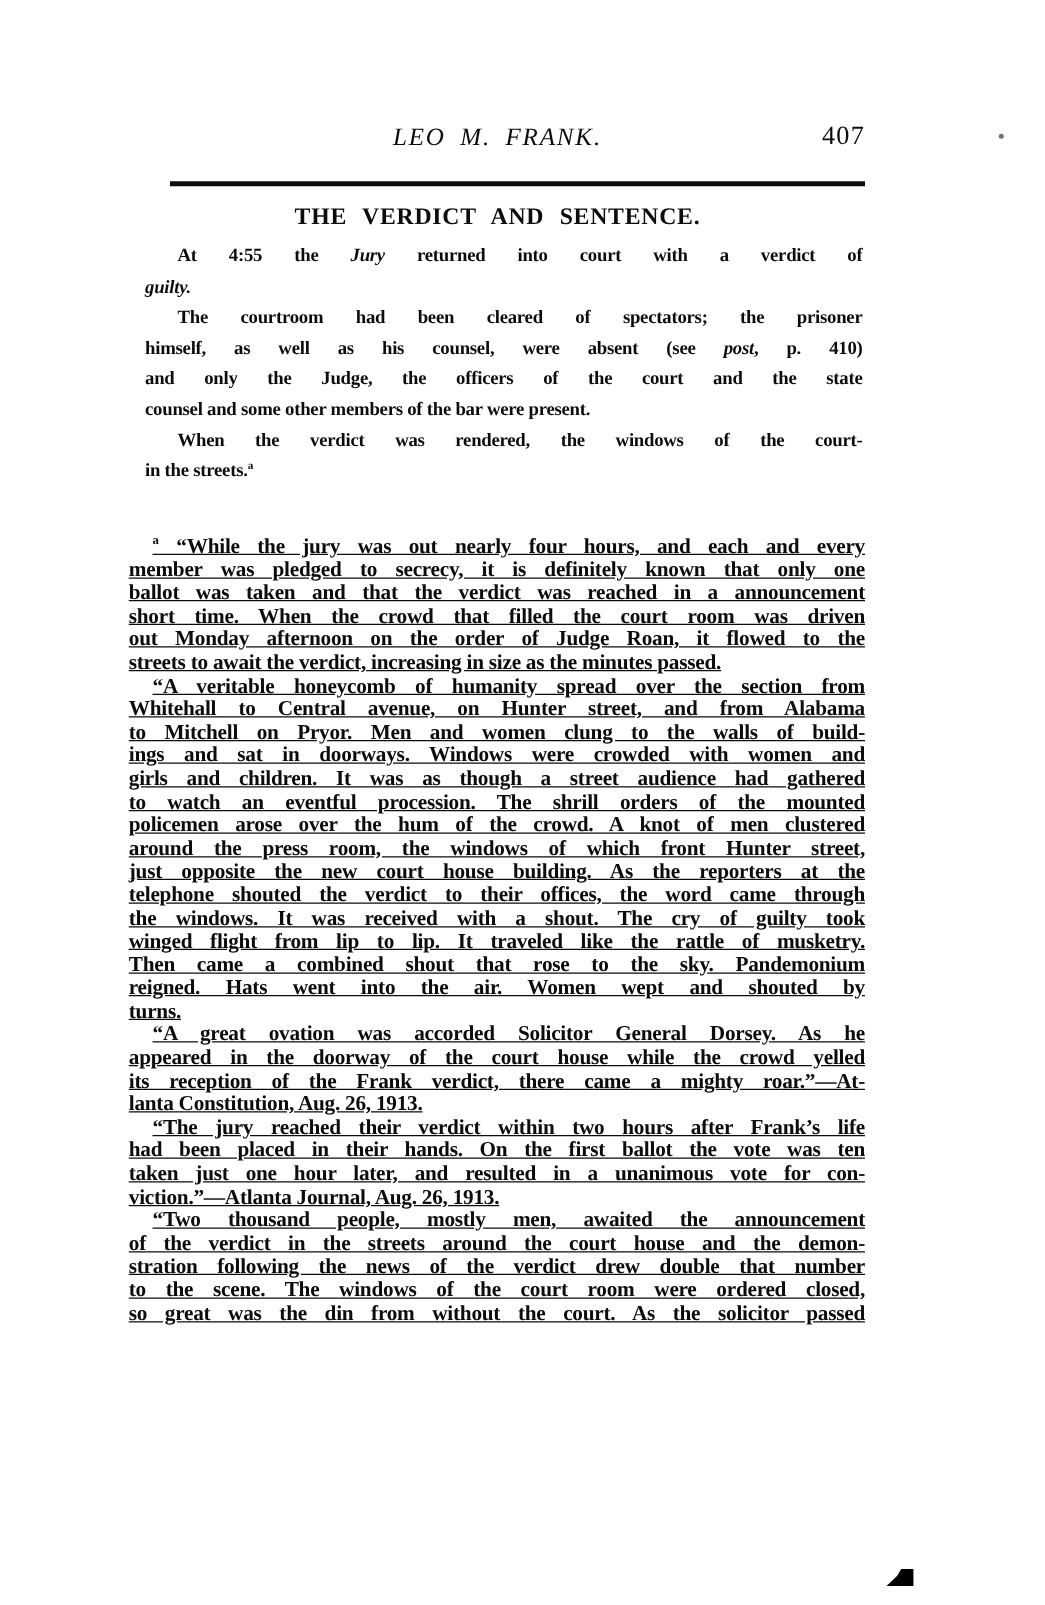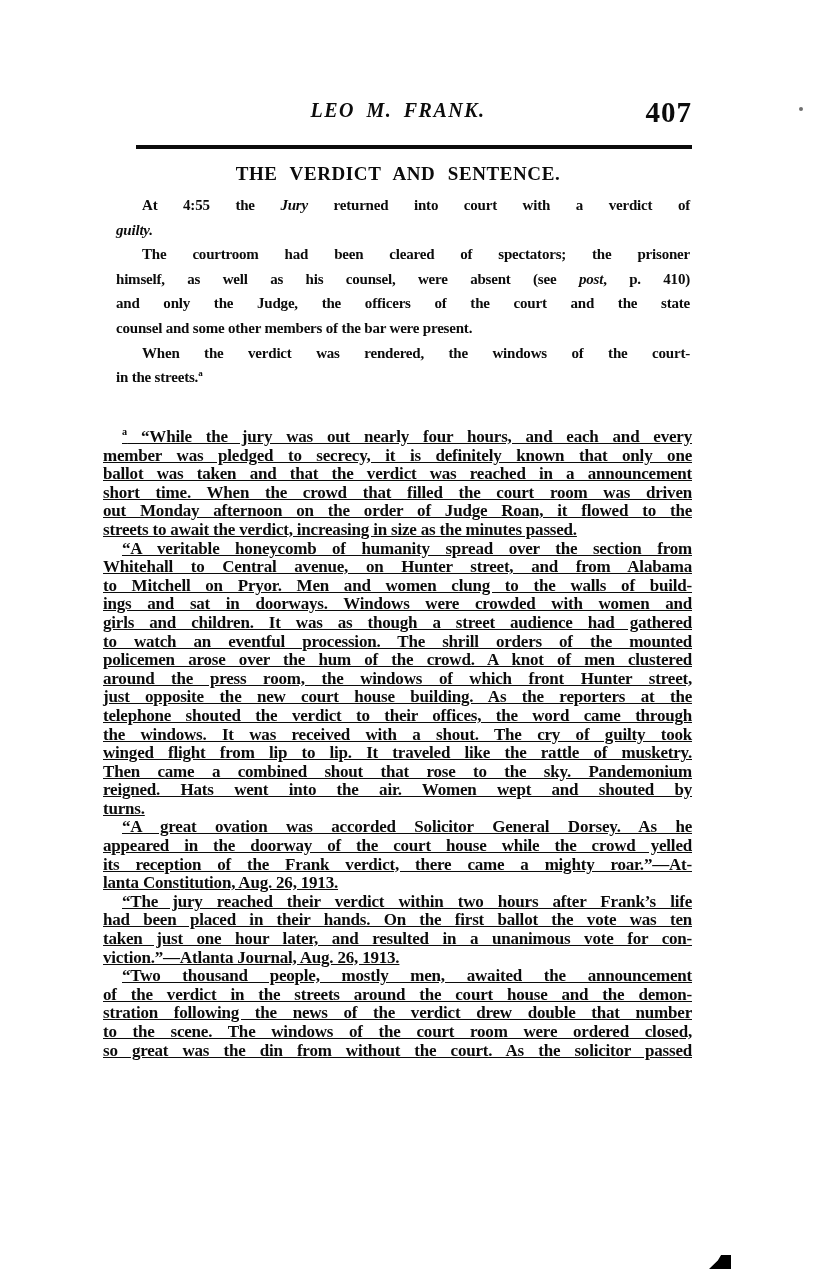--- a/index.html
+++ b/index.html
@@ -18,30 +18,30 @@
   .column {
     position: absolute;
     left: 106px; top: 0;
     width: 584px; height: 100%;
   }
   .running-head {
     position: absolute;
     top: 99px; left: 0; width: 100%;
     text-align: center;
     font-style: italic;
-    font-weight: bold;
+    font-weight: normal;
     font-size: 20px;
     letter-spacing: 1.5px;
     word-spacing: 5px;
   }
   .page-number {
     position: absolute;
     top: 96px; right: -2px;
-    font-size: 29px;
-    font-weight: bold;
+    font-size: 21px;
+    font-weight: normal;
     letter-spacing: 1px;
   }
   .rule {
     position: absolute;
     top: 145px; left: 30px; right: -2px;
     height: 3.5px;
     background: #0c0c0c;
   }
   .section-title {
     position: absolute;

